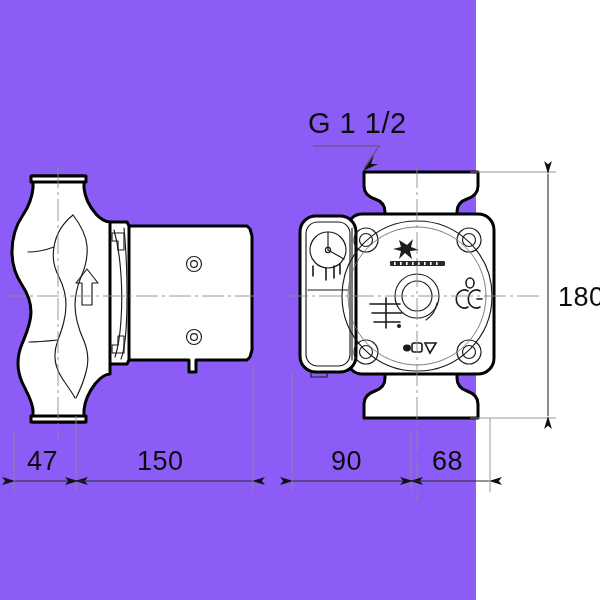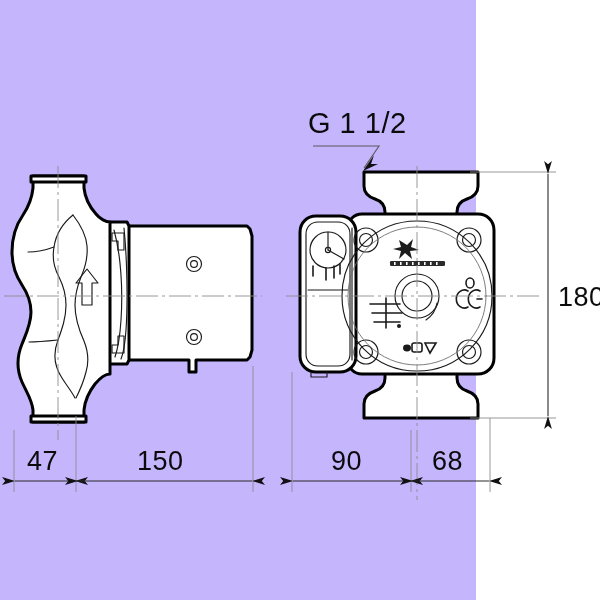--- a/index.html
+++ b/index.html
@@ -10,21 +10,21 @@
   body {
     width: 600px;
     height: 600px;
     font-family: "Liberation Sans", sans-serif;
     overflow: hidden;
   }
   #drawing-root {
     position: relative;
     width: 476px;
     height: 600px;
-    background: #c4b5fd;
+    background: #8b5cf6;
   }
   svg.sheet {
     position: absolute;
     top: 0;
     left: 0;
     width: 600px;
     height: 600px;
     display: block;
   }
   .outline {

